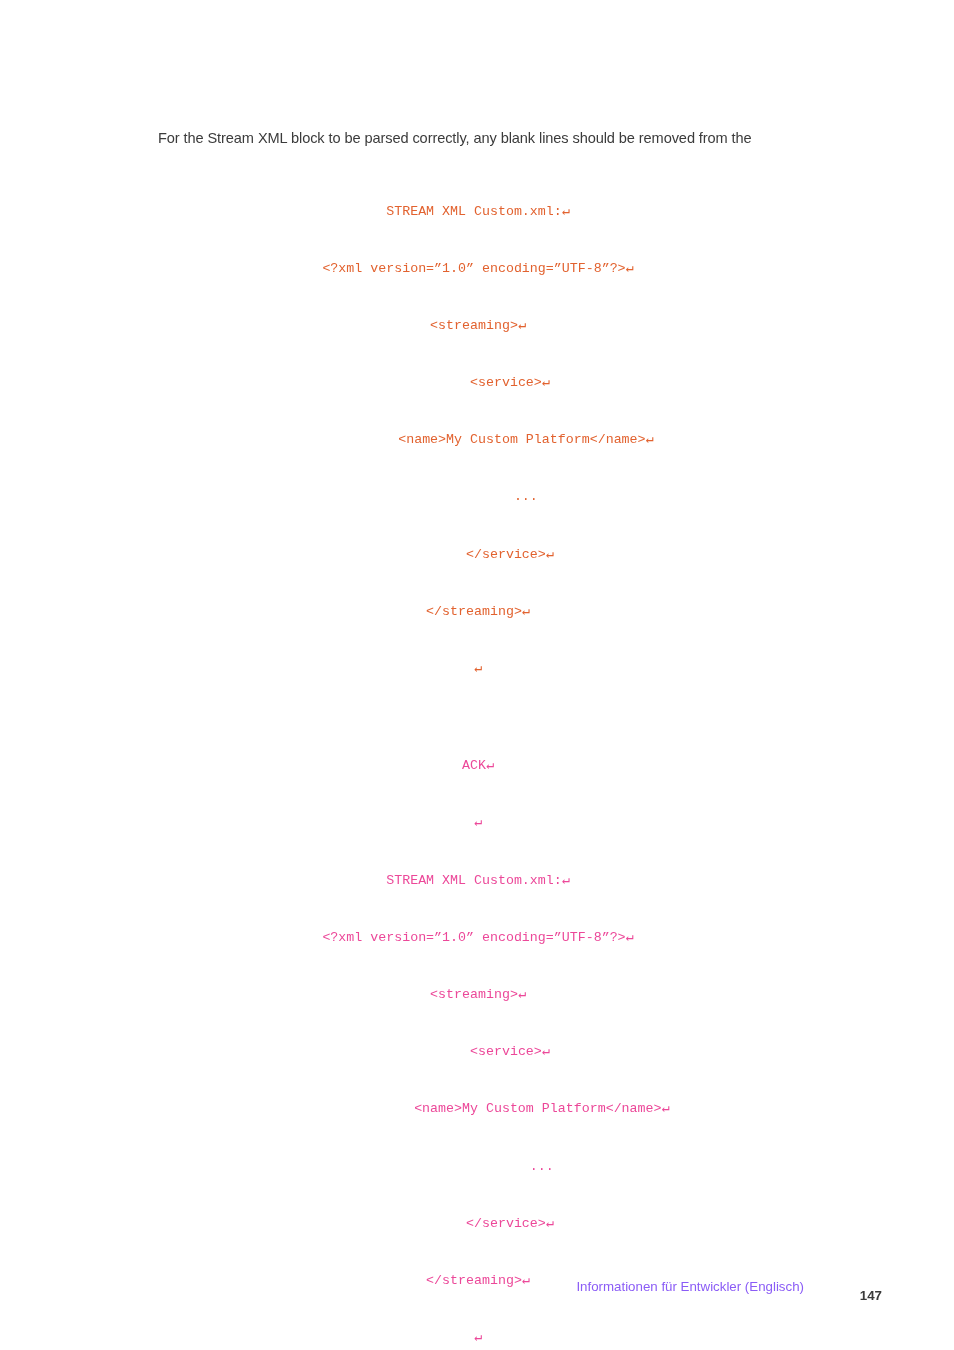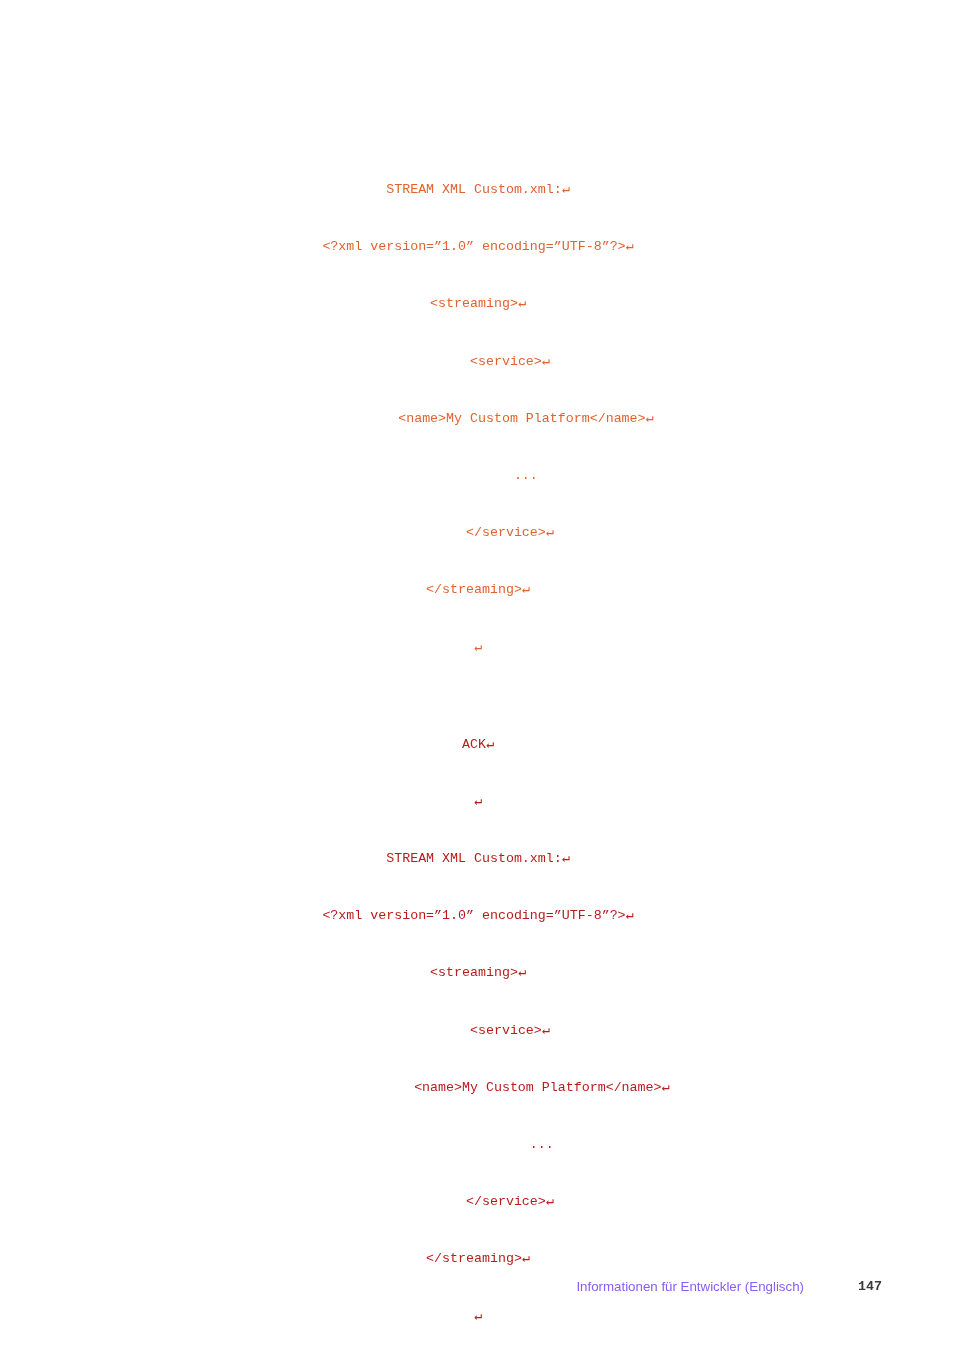--- a/index.html
+++ b/index.html
@@ -48,21 +48,21 @@
     font-family: "Liberation Mono", monospace;
     font-size: 13.3px;
     white-space: pre;
     letter-spacing: 0px;
     text-align: center;
   }
   .code-line {
     white-space: pre;
   }
   .code-block.cmd .code-line { color: #e2622f; }
-  .code-block.resp .code-line { color: #b91c1c; }
+  .code-block.resp .code-line { color: #ec4899; }
 
   .code-block.loose .code-line { line-height: 27.2px; height: 27.2px; }
 
   
   .gap-para-code { height: 18px; }
   .gap-code-code { height: 10px; }
 
   
   .footer {
     position: absolute;
@@ -77,36 +77,37 @@
     top: 0;
     font-family: "Liberation Sans", sans-serif;
     font-size: 13.3px;
     line-height: 18px;
     color: #8b5cf6;
     white-space: nowrap;
   }
   .footer-page {
     position: absolute;
     right: 0;
-    top: 0;
-    font-family: Liberation Mono, monospace;
+    top: 9px;
+    font-family: Liberation Sans, sans-serif;
     font-size: 13.3px;
     line-height: 18px;
     font-weight: bold;
     color: #3b3b3b;
     white-space: nowrap;
   }
 </style>
 </head>
 <body>
 
 <div class="page">
   <div class="content">
 
     <div>
+      <p class="body-text">For the Stream XML block to be parsed correctly, any blank lines should be removed from the</p>
     </div>
 
     <div class="gap-para-code"></div>
 
     <div class="code-block cmd loose">
       <div class="code-line">STREAM XML Custom.xml:↵</div>
       <div class="code-line">&lt;?xml version=”1.0” encoding=”UTF-8”?&gt;↵</div>
       <div class="code-line">&lt;streaming&gt;↵</div>
       <div class="code-line">        &lt;service&gt;↵</div>
       <div class="code-line">            &lt;name&gt;My Custom Platform&lt;/name&gt;↵</div>

